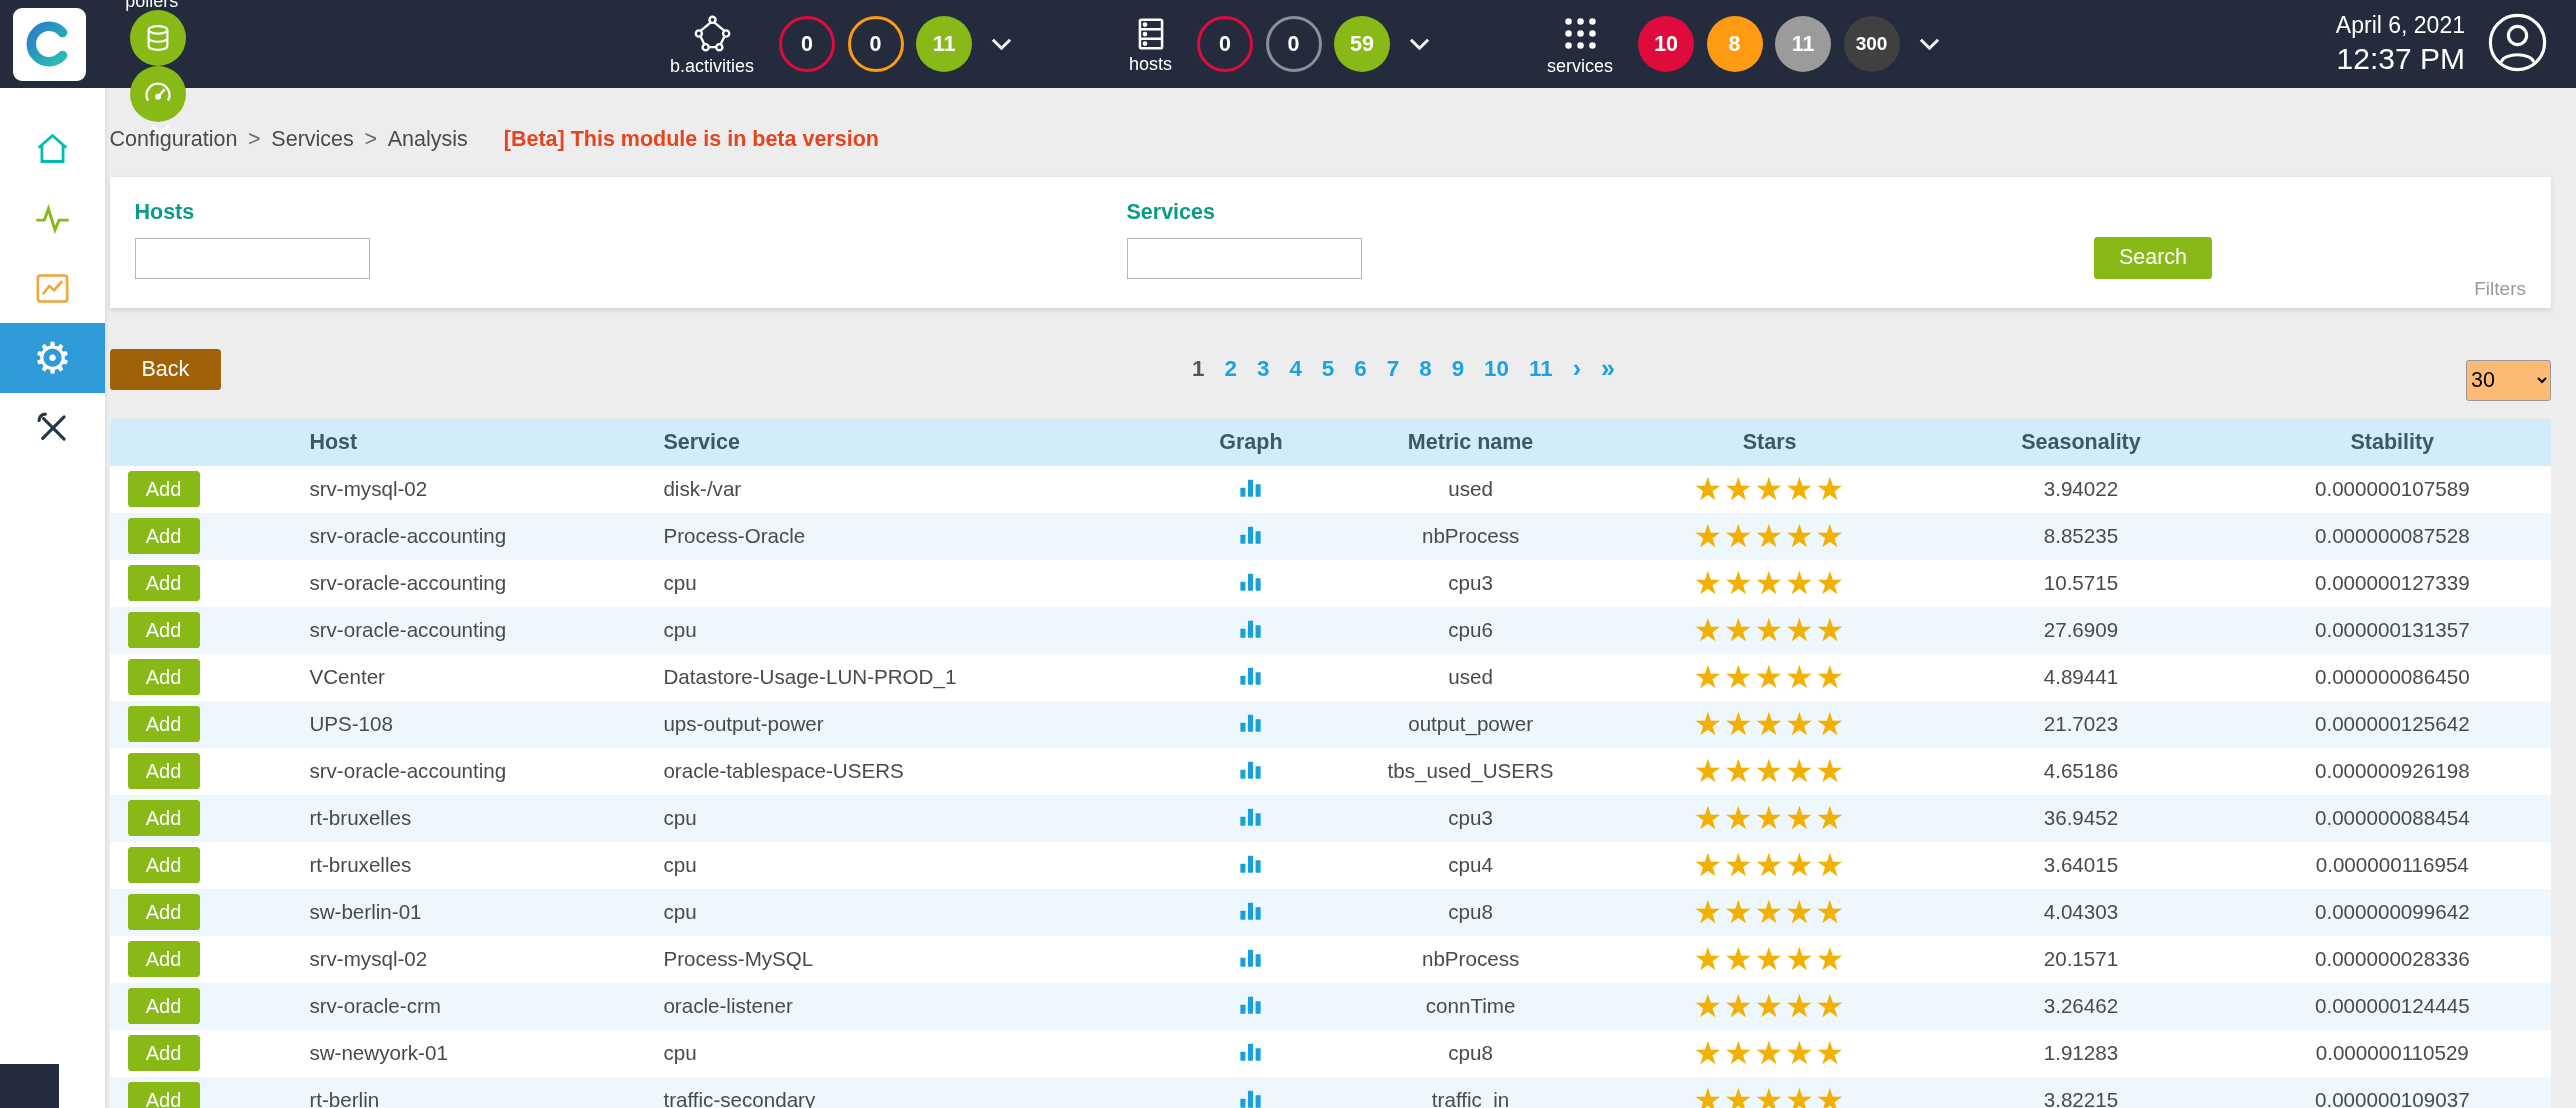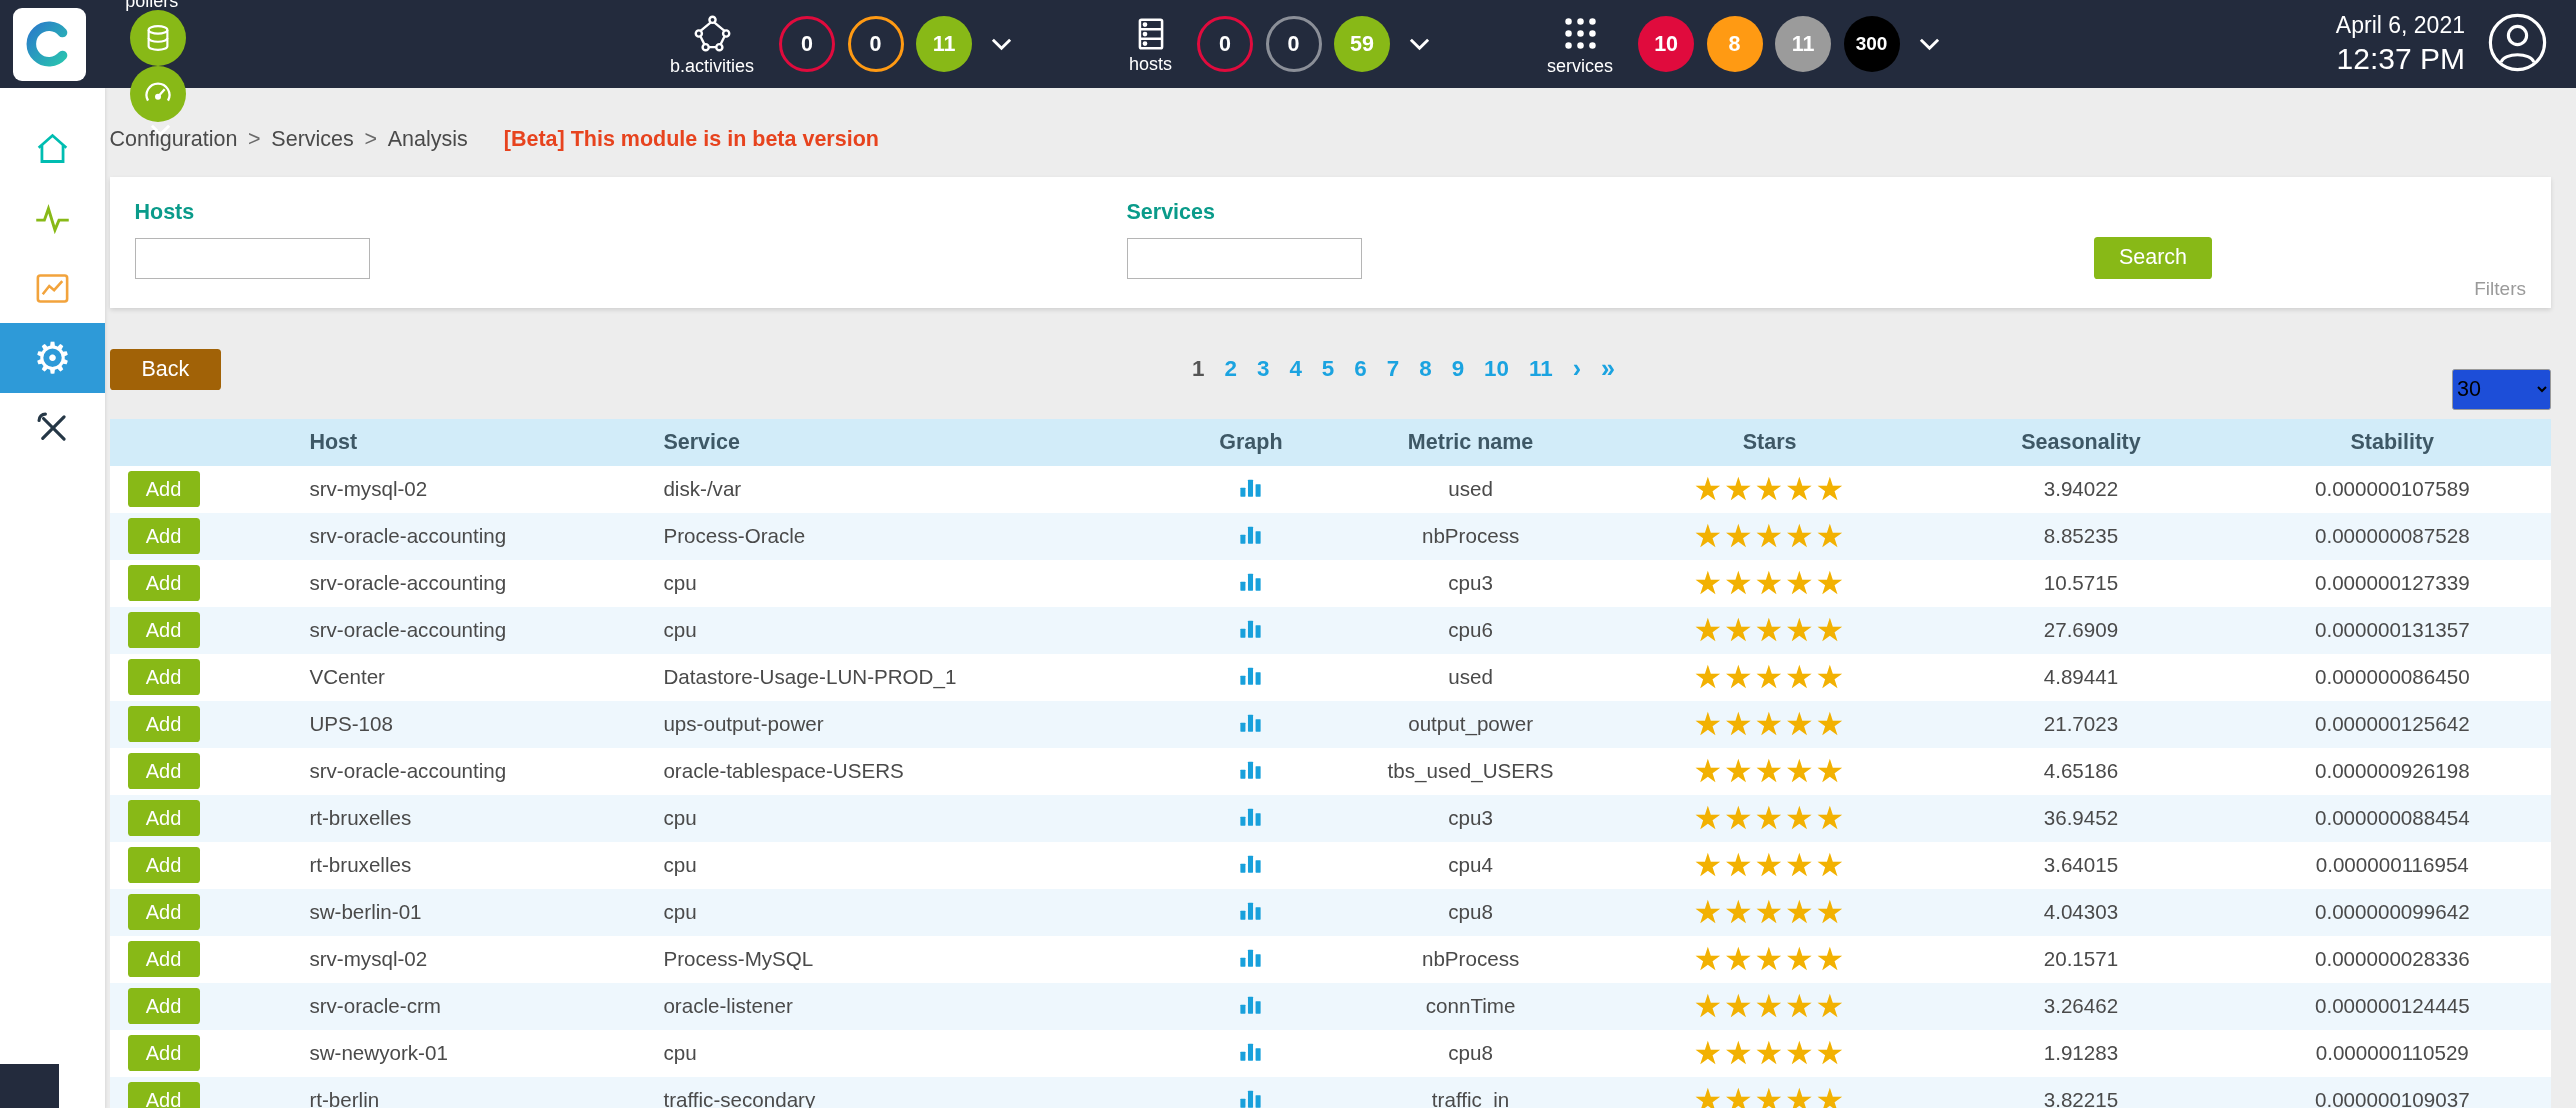--- a/index.html
+++ b/index.html
@@ -46,21 +46,21 @@
   .field-input{width:235px;height:41px;border:0.9px solid #b5b5b5;background:#fff;font-size:21.5px;padding:0 10.7px;box-sizing:border-box;font-family:"Liberation Sans",sans-serif;}
   .search-btn{margin-left:auto;margin-right:305px;align-self:flex-end;height:42px;padding:0 25px;background:#88b917;color:#fff;border:none;border-radius:3.6px;font-size:21.5px;cursor:pointer;font-family:"Liberation Sans",sans-serif;}
   .filters-label{position:absolute;right:25px;bottom:7.2px;color:#9a9a9a;font-size:19px;}
 
   .toolbar-row{margin-top:41px;position:relative;height:47px;}
   .back-btn{position:absolute;left:0;top:0;height:41px;padding:0 32px;background:#a16207;color:#fff;border:none;border-radius:3.6px;font-size:21.5px;cursor:pointer;font-family:Liberation Sans, sans-serif;}
   .pagination{position:absolute;left:53%;top:7.2px;transform:translateX(-50%);display:flex;align-items:center;gap:20px;font-size:22.4px;}
   .page{color:#1ba3e0;cursor:pointer;font-weight:bold;}
   .page.current{color:#555;cursor:default;}
   .page.nav{font-size:25px;line-height:1;}
-  .page-size-select{position:absolute;right:0;top:20px;width:99px;height:41px;font-size:21.5px;border:0.9px solid #999;border-radius:2.7px;background:#1d4ed8;font-family:"Liberation Sans",sans-serif;}
+  .page-size-select{position:absolute;right:0;top:11px;width:85px;height:41px;font-size:21.5px;border:0.9px solid #999;border-radius:2.7px;background:#fdba74;font-family:"Liberation Sans",sans-serif;}
 
   .analysis-table{margin-top:23px;width:100%;border-collapse:collapse;background:#fff;}
   .analysis-table th{background:#d2ecf9;height:45px;font-size:21.5px;font-weight:bold;color:#3e5866;text-align:center;}
   .analysis-table th.left,.analysis-table td.left{text-align:left;padding-left:29px;}
   .analysis-table td{height:47px;font-size:20.6px;color:#4a4a4a;text-align:center;padding:0;}
   .analysis-table tbody tr:nth-child(even){background:#eef7fd;}
   .add-btn{display:block;margin-left:18px;width:72px;height:36px;background:#88b917;color:#fff;border:none;border-radius:3.6px;font-size:20px;cursor:pointer;font-family:"Liberation Sans",sans-serif;}
   .stars{font-size:32px;letter-spacing:1.8px;line-height:1;}
   .graph-icon{display:inline-flex;cursor:pointer;}
 </style>
@@ -170,21 +170,21 @@
         <circle cx="5" cy="19" r="1.9"></circle>
           <circle cx="12" cy="19" r="1.9"></circle>
           <circle cx="19" cy="19" r="1.9"></circle>
       </svg>
       <span>services</span>
     </div>
     <span style="display:flex">
         <span class="badge filled" style="background: rgb(224, 11, 61);">10</span>
         <span class="badge filled" style="background: rgb(255, 154, 19);">8</span>
         <span class="badge filled" style="background: rgb(155, 155, 155);">11</span>
-        <span class="badge filled" style="background: #000000; font-size: 19px;">300</span>
+        <span class="badge filled" style="background: #404040; font-size: 19px;">300</span>
       </span>
     <span class="tb-chevron">
       <svg width="23" height="16" viewBox="0 0 16 10" fill="none" stroke="#fff" stroke-width="2">
           <path d="M2 2 L8 8 L14 2"></path>
         </svg>
     </span>
   </div>
 
   <div class="tb-right">
     <div class="datetime">

